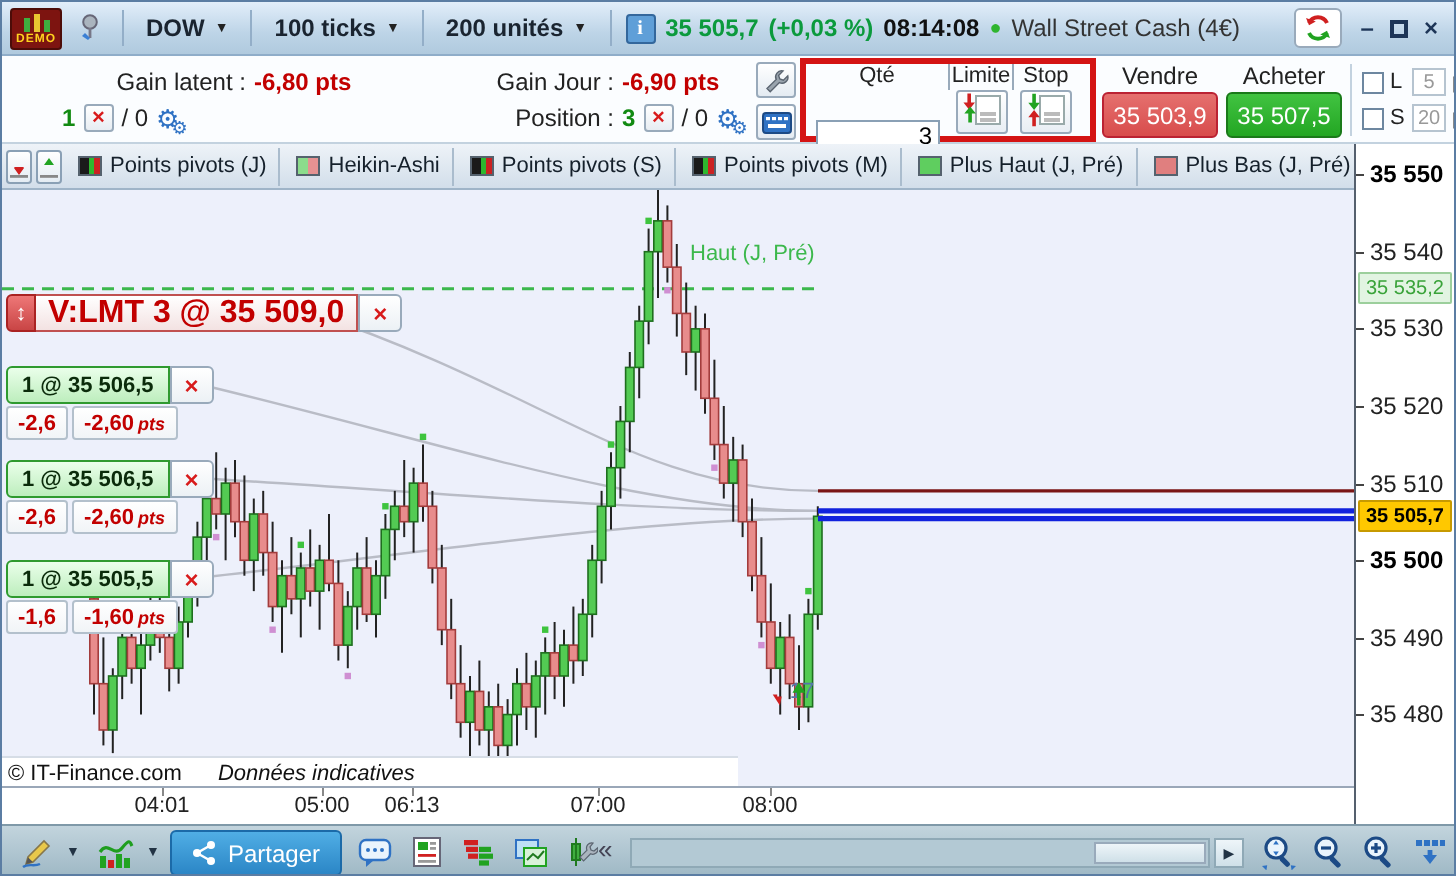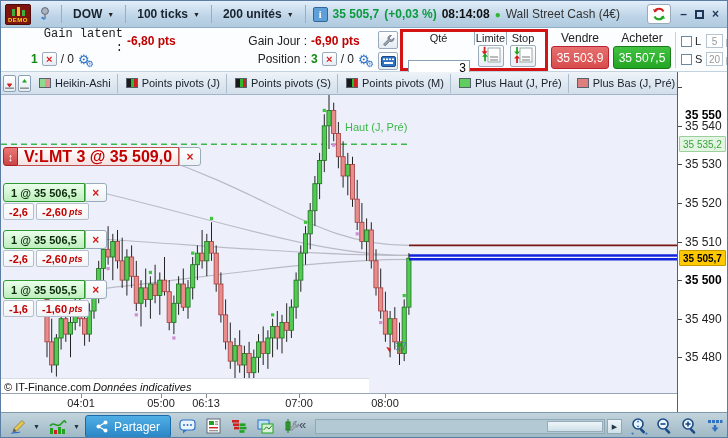--- a/index.html
+++ b/index.html
@@ -32,21 +32,21 @@
     display:flex; align-items:center; justify-content:center; }
   .win-controls { display:flex; gap:8px; align-items:center; padding:0 4px; color:#1d3557; font-weight:bold; font-size:12px; }
   .win-box { width:9px; height:9px; border:2px solid #1d3557; display:inline-block; }
 
   
   .stats-row { position:absolute; top:27px; left:0; right:0; height:44px; background:#fbfdff; border-bottom:1px solid #c3d2df; }
   .stat-group { position:absolute; top:4px; }
   .sg1 { left:30px; } .sg2 { left:228px; }
   .stat-line { display:flex; align-items:center; height:18px; gap:4px; }
   .stat-lbl { display:inline-block; text-align:right; color:#222; font-size:12px; }
-  .sg1 .stat-lbl { width:92px;font-family:Liberation Mono, monospace; } .sg2 .stat-lbl { width:78px; }
+  .sg1 .stat-lbl { width:92px; } .sg2 .stat-lbl { width:78px; }
   .neg { color:#c20000; font-weight:bold; font-size:12px; }
   .cnt { color:#128a12; font-weight:bold; font-size:12px; }
   .slash0 { color:#222; font-size:12px; }
   .x-mini { width:15px; height:14px; background:linear-gradient(#fff,#e7edf3); border:1px solid #9ab;
     color:#d81b1b; font-weight:bold; font-size:11px; line-height:12px; text-align:center; border-radius:2px; cursor:pointer; }
   .gears { color:#2f72c4; font-size:13px; position:relative; cursor:pointer; }
   .gears i { font-style:normal; } .gears .g2 { font-size:9px; position:relative; left:-4px; top:3px; }
   .tools-col { position:absolute; left:377px; top:3px; display:flex; flex-direction:column; gap:3px; }
   .tool-btn { width:20px; height:18px; border:1px solid #9ab; background:linear-gradient(#fff,#e4ebf2); border-radius:2px;
     display:flex; align-items:center; justify-content:center; cursor:pointer; }
@@ -99,21 +99,21 @@
   .pos-label { position:absolute; left:2px; display:flex; height:19px; z-index:5; }
   .pos-body { background:linear-gradient(#eaffea,#bdeebd); border:1px solid #2f9a2f; border-radius:3px 0 0 3px;
     display:flex; align-items:center; padding:0 7px; color:#0b2b0b; font-weight:bold; font-size:11px; }
   .pnl-row { position:absolute; left:2px; display:flex; gap:2px; z-index:5; }
   .pnl-box { background:linear-gradient(#fff,#f1f4f7); border:1px solid #b3c0cc; border-radius:2px; height:17px;
     display:flex; align-items:center; gap:2px; padding:0 5px; color:#c20000; font-weight:bold; font-size:11px; }
   .pnl-box .unit { font-weight:bold; font-size:9px; color:#c20000; }
   .trade-marker { position:absolute; width:32px; text-align:center; z-index:3; }
   .tm-count { color:#5577aa; font-size:11px; line-height:11px; }
   .copyright { position:absolute; left:0; top:283px; width:368px; height:16px; background:#fff; border-top:1px solid #d6dde6;
-    display:flex; align-items:center; gap:2px; padding-left:3px; z-index:6; }
+    display:flex; align-items:center; gap:18px; padding-left:3px; z-index:6; }
   .cp1 { color:#111; font-size:11px; } .cp2 { color:#111; font-size:11px; font-style:italic; }
 
   
   .axis { position:absolute; top:71px; left:676px; width:52px; height:340px; background:#fff; border-left:1px solid #55606e; z-index:7; }
   .tick-dash { position:absolute; left:0; width:4px; height:1px; background:#444; }
   .tick-label { position:absolute; left:7px; font-size:12px; color:#222; }
   .tick-bold { font-weight:bold; color:#000; }
   .axis-special { position:absolute; left:1px; height:16px; display:flex; align-items:center; padding:0 3px; font-size:10px; border-radius:1px; }
   .axis-green { background:#e2f4e2; color:#3aa33a; border:1px solid #9ccf9c; }
   .axis-yellow { background:#ffc800; color:#000; border:1px solid #c79a00; font-weight:bold; }
@@ -306,26 +306,26 @@
           <rect x="1" y="9.5" width="9" height="1.4" fill="#888"></rect>
         </svg>
     </button>
     <button class="mini-btn">
       <svg width="11" height="11" viewBox="0 0 11 11">
           <path d="M5.5 9.5 v-5 H8 L5.5 1 3 4.5 h2.5z" fill="#21a321"></path>
           <rect x="1" y="9.5" width="9" height="1.4" fill="#888"></rect>
         </svg>
     </button>
     <div class="tab">
+        <span class="ticon ti-pp"></span>
+        <span class="tab-lbl">Points pivots (J)</span>
+      </div>
+    <div class="tab">
         <span class="ticon ti-ha"></span>
         <span class="tab-lbl">Heikin-Ashi</span>
-      </div>
-    <div class="tab">
-        <span class="ticon ti-pp"></span>
-        <span class="tab-lbl">Points pivots (J)</span>
       </div>
     <div class="tab">
         <span class="ticon ti-pp"></span>
         <span class="tab-lbl">Points pivots (S)</span>
       </div>
     <div class="tab">
         <span class="ticon ti-pp"></span>
         <span class="tab-lbl">Points pivots (M)</span>
       </div>
     <div class="tab">
@@ -577,21 +577,21 @@
     <div class="copyright">
       <span class="cp1">© IT-Finance.com</span>
       <span class="cp2">Données indicatives</span>
     </div>
   </div>
 
   <div class="axis" id="axis">
     <div class="axis-special axis-green" id="axis-green" style="top: 64.3696px;">35 535,2</div>
     <div class="axis-special axis-yellow" id="axis-yellow" style="top: 178.151px;">35 505,7</div>
   <div class="tick-dash" style="top: 15.286px;"></div>
-      <div class="tick-label tick-bold" style="top: 8.286px; margin-top: 28px;">35 550</div>
+      <div class="tick-label tick-bold" style="top: 8.286px;">35 550</div>
       <div class="tick-dash" style="top: 53.856px;"></div>
       <div class="tick-label" style="top: 46.856px;">35 540</div>
       <div class="tick-dash" style="top: 92.426px;"></div>
       <div class="tick-label" style="top: 85.426px;">35 530</div>
       <div class="tick-dash" style="top: 130.996px;"></div>
       <div class="tick-label" style="top: 123.996px;">35 520</div>
       <div class="tick-dash" style="top: 169.566px;"></div>
       <div class="tick-label" style="top: 162.566px;">35 510</div>
       <div class="tick-dash" style="top: 208.136px;"></div>
       <div class="tick-label tick-bold" style="top: 201.136px;">35 500</div>

